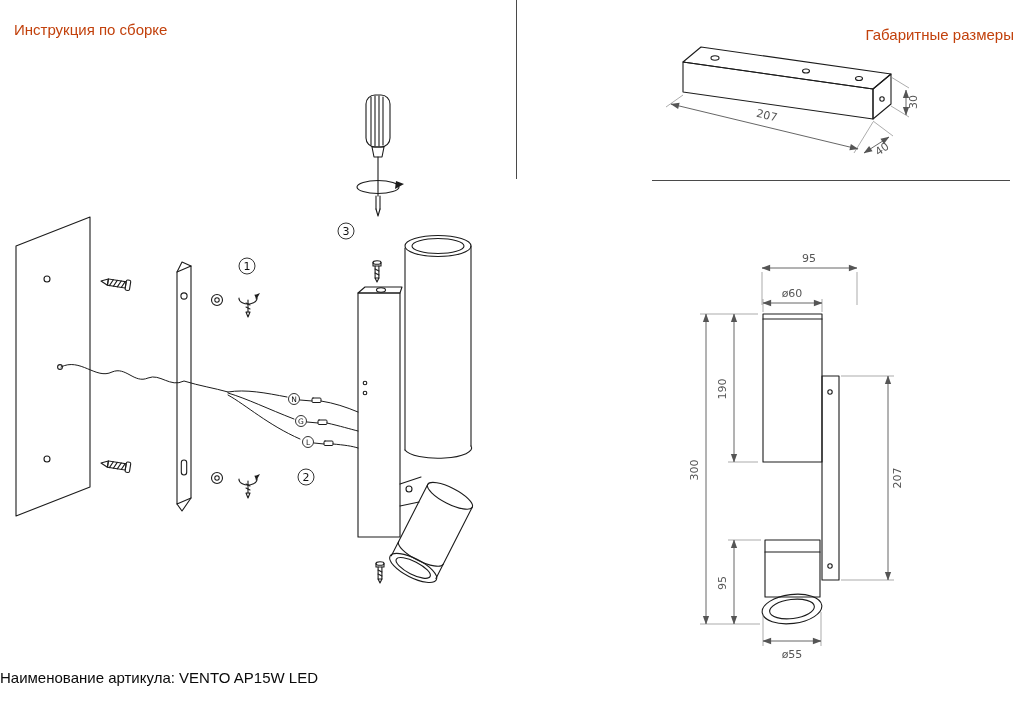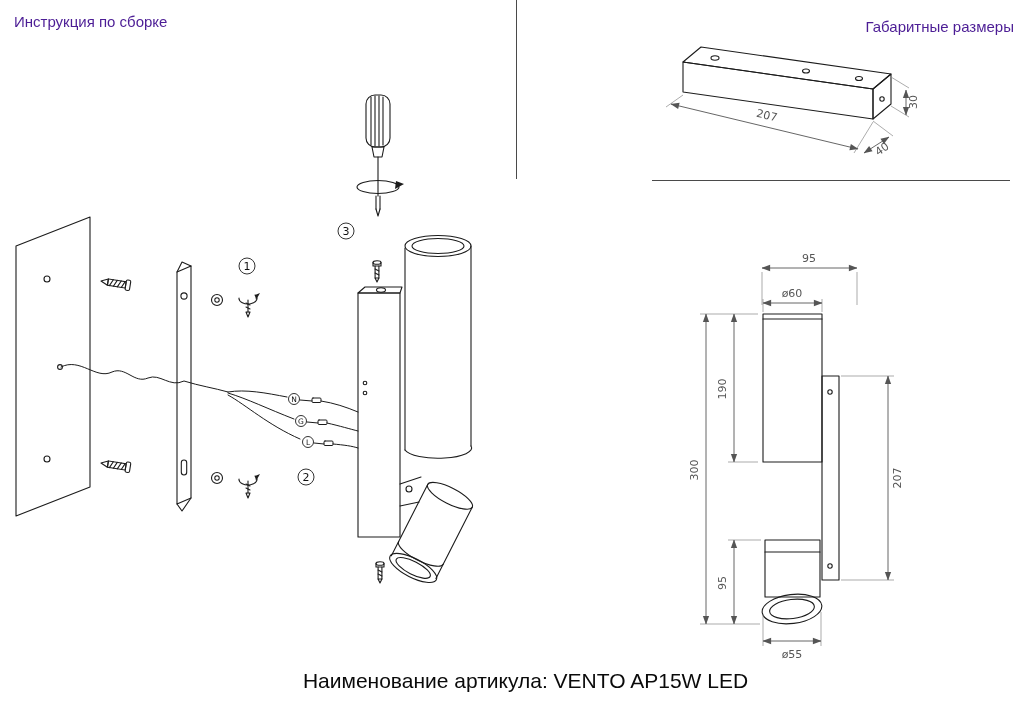--- a/index.html
+++ b/index.html
@@ -1,20 +1,20 @@
 <!DOCTYPE html>
 <html><head>
 <meta charset="utf-8">
 <style>
   * { margin:0; padding:0; box-sizing:border-box; }
   html,body { background:#ffffff; }
   .page { position:relative; width:1034px; height:713px; background:#ffffff; overflow:hidden;
           font-family:"Liberation Sans","DejaVu Sans",sans-serif; }
-  .title { position:absolute; font-size:15px; color:#4c1d95; white-space:nowrap; }
-  .footer { position:absolute; top:669px; left:0; width:100%; text-align:center; font-size:21px; color:#0a0a0a;padding-left:17px; }
+  .title { position:absolute; font-size:15px; color:#c2410c; white-space:nowrap;margin-top:8px; }
+  .footer { position:absolute; top:669px; left:0; width:100%; font-size:15px; color:#0a0a0a; }
   .vdivider { position:absolute; left:516px; top:0; width:1px; height:179px; background:#4a4a4a; }
   .hdivider { position:absolute; left:652px; top:180px; width:358px; height:1px; background:#4a4a4a; }
   svg { position:absolute; }
   svg text { user-select:none; }
   .ln    { stroke:#1c1c1c; stroke-width:1.1; fill:none; stroke-linejoin:round; stroke-linecap:round; }
   .lnw   { stroke:#1c1c1c; stroke-width:1;   fill:none; stroke-linejoin:round; stroke-linecap:round; }
   .lnthin{ stroke:#1c1c1c; stroke-width:0.9; fill:none; }
   .dim   { stroke:#555; stroke-width:0.9; fill:none; }
   .ext   { stroke:#888; stroke-width:0.7; fill:none; }
   .dimtxt { fill:#555; font-family:"DejaVu Sans",sans-serif; font-size:11px; }

